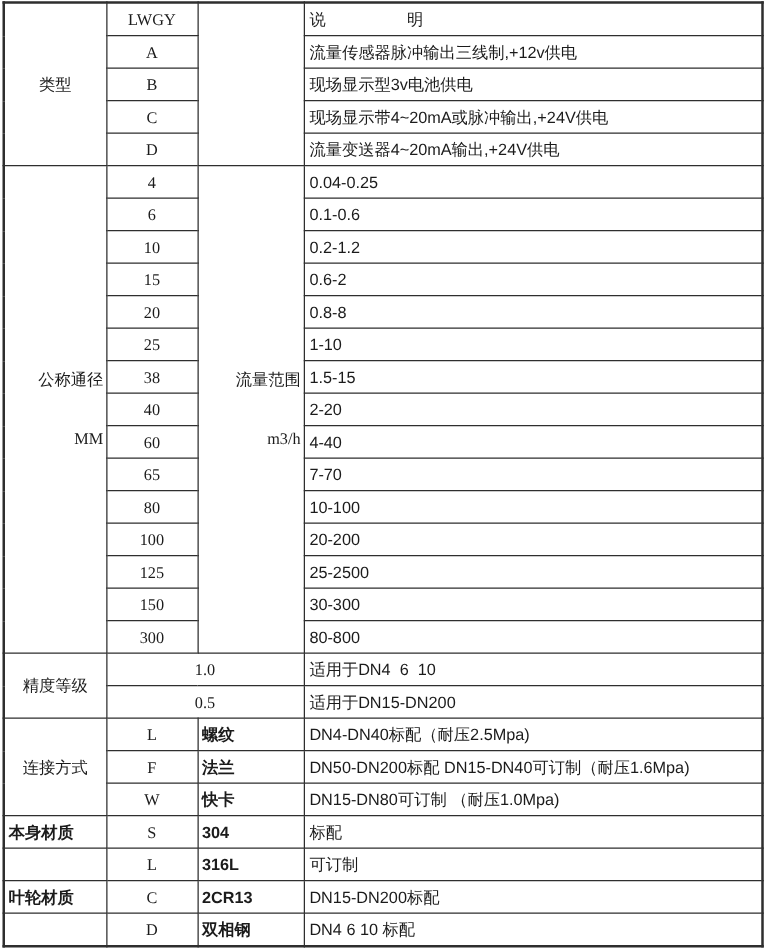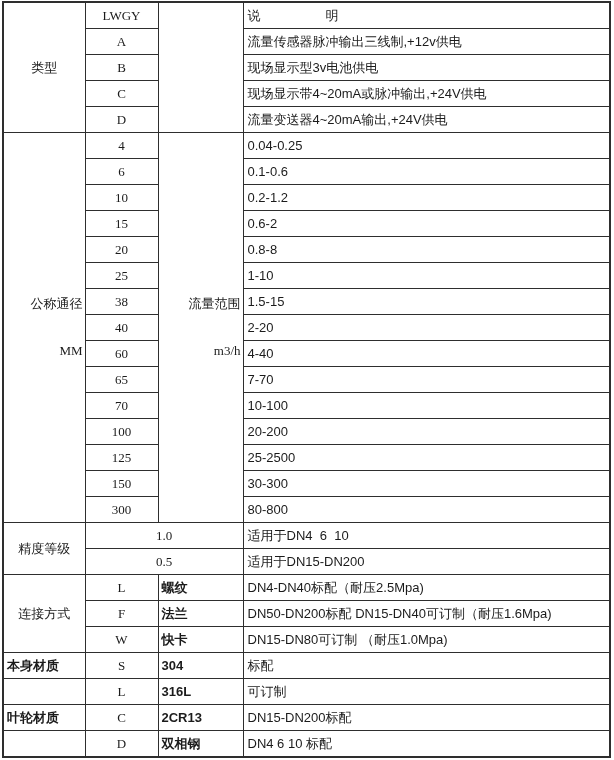--- a/index.html
+++ b/index.html
@@ -110,21 +110,21 @@
     </tr>
     <tr>
       <td class="ctr">60</td>
       <td class="desc">4-40</td>
     </tr>
     <tr>
       <td class="ctr">65</td>
       <td class="desc">7-70</td>
     </tr>
     <tr>
-      <td class="ctr">70</td>
+      <td class="ctr">80</td>
       <td class="desc">10-100</td>
     </tr>
     <tr>
       <td class="ctr">100</td>
       <td class="desc">20-200</td>
     </tr>
     <tr>
       <td class="ctr">125</td>
       <td class="desc">25-2500</td>
     </tr>

